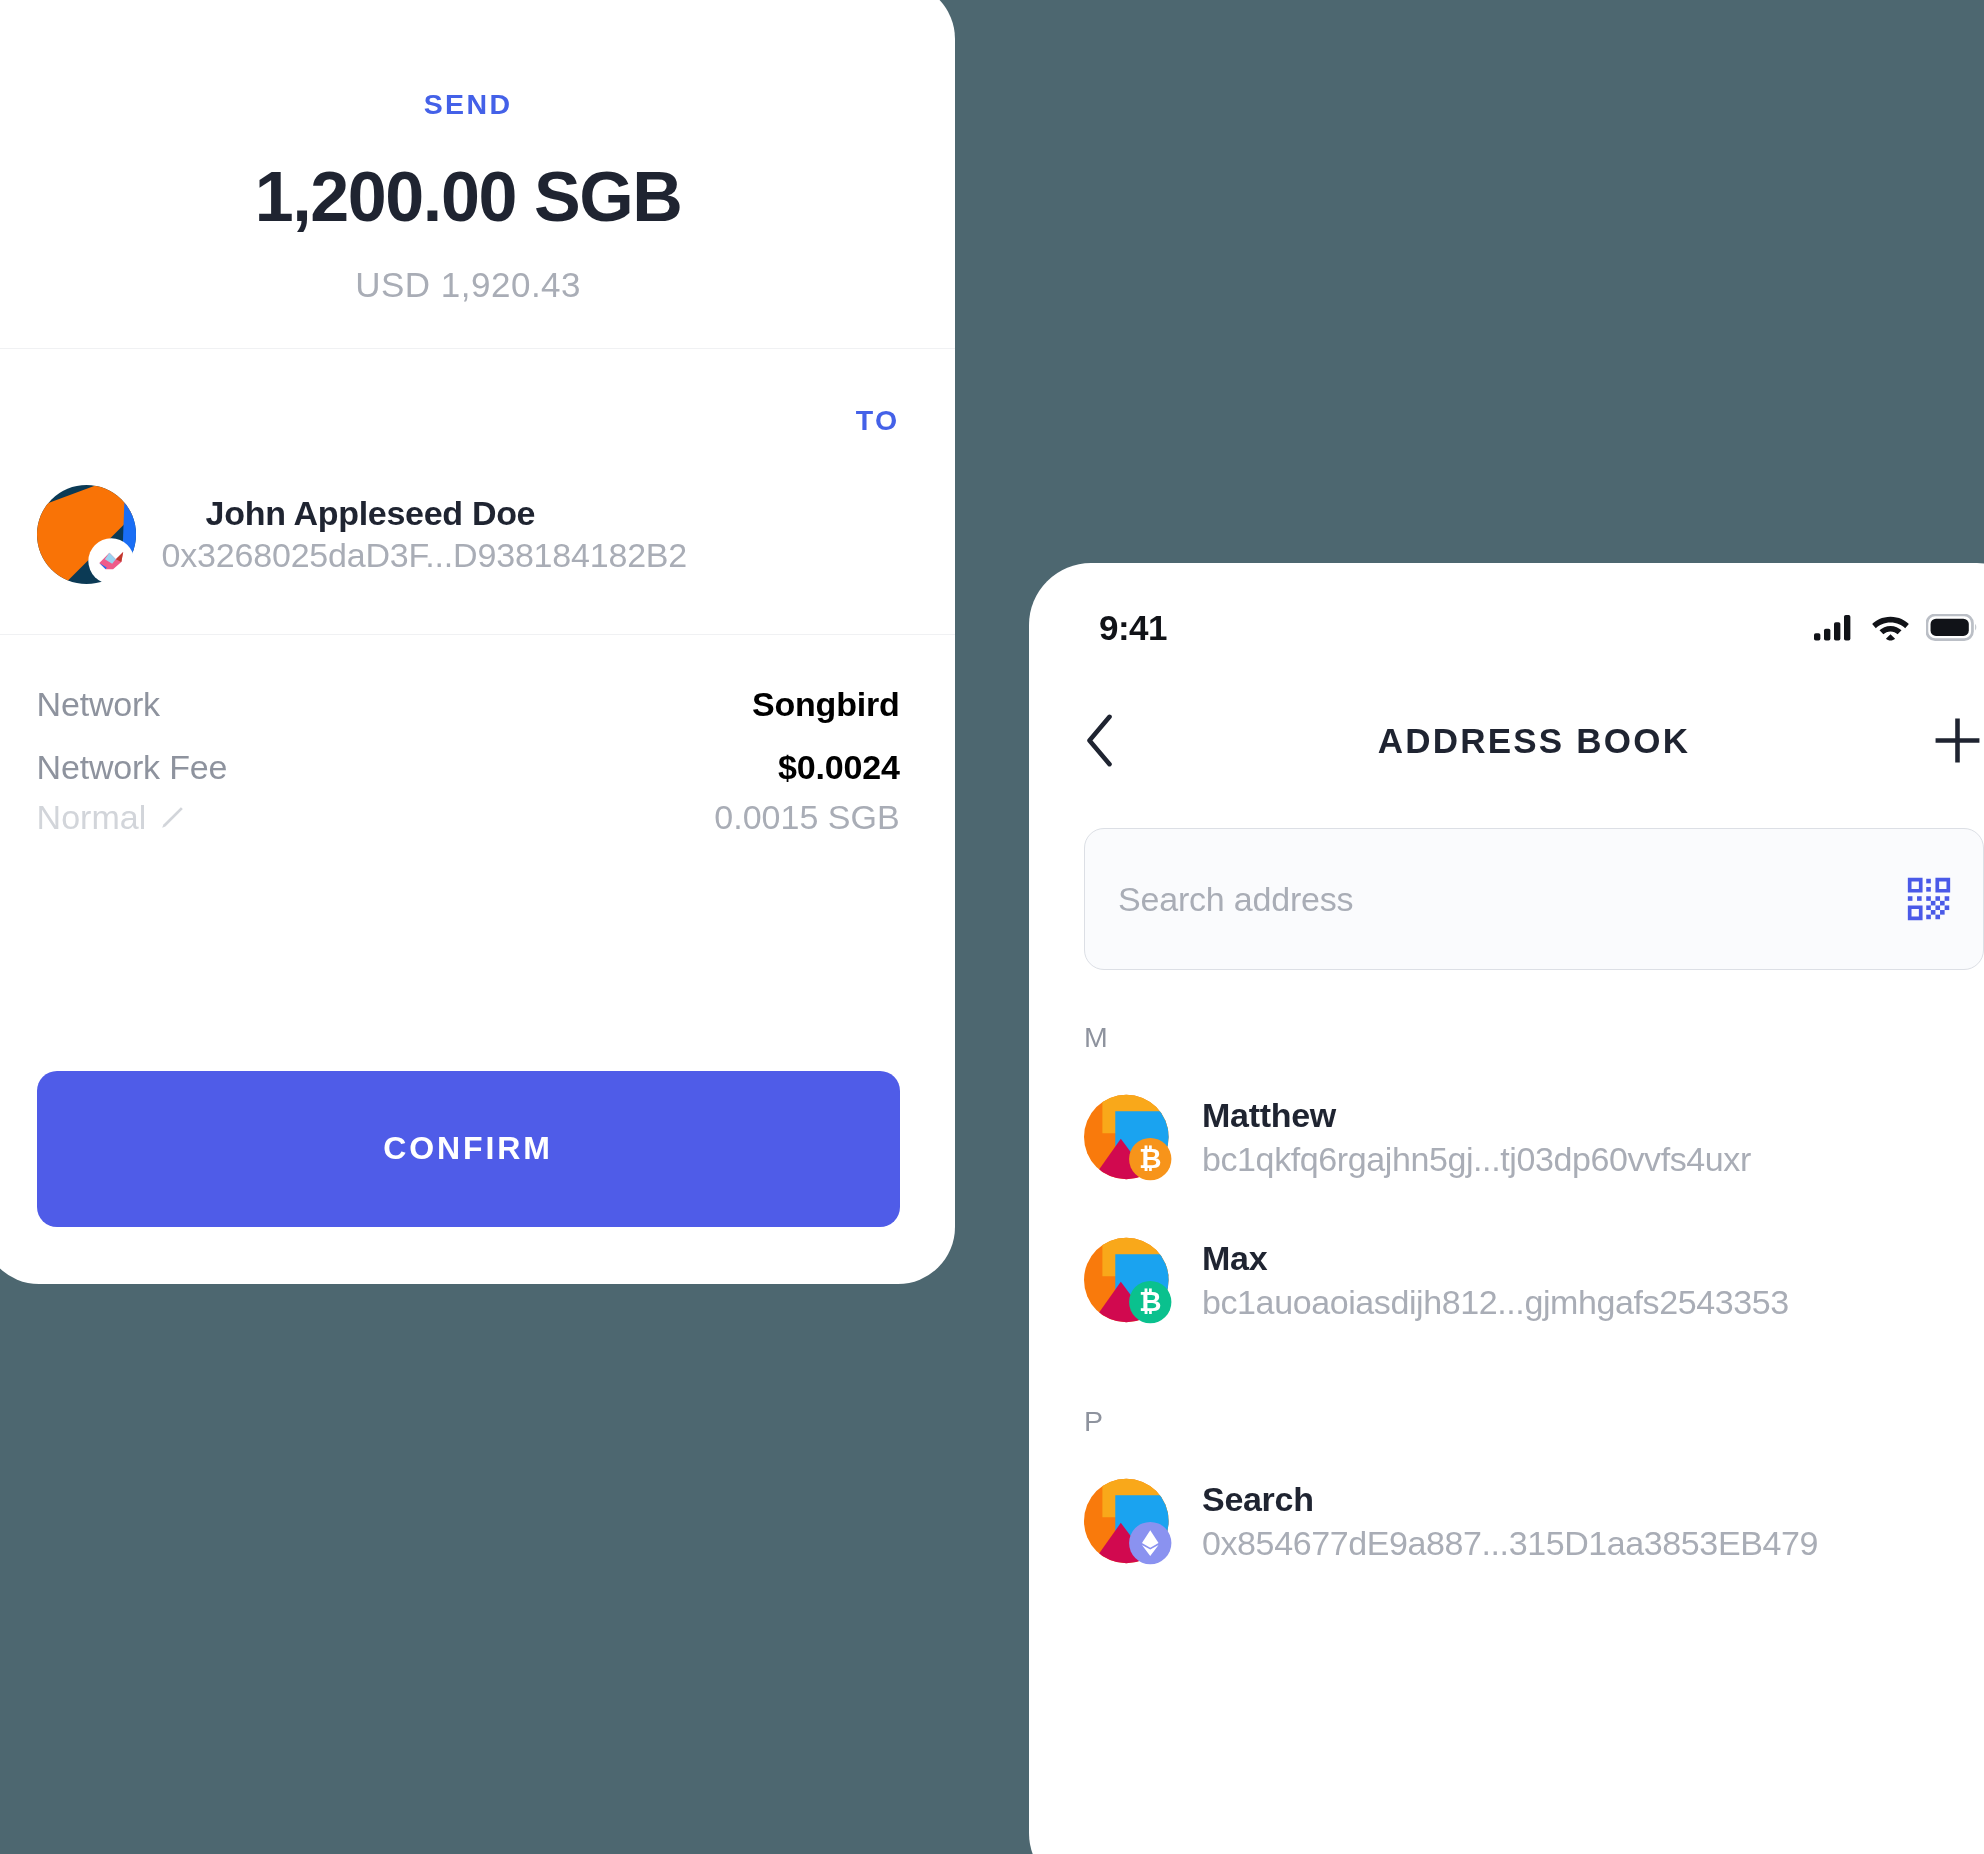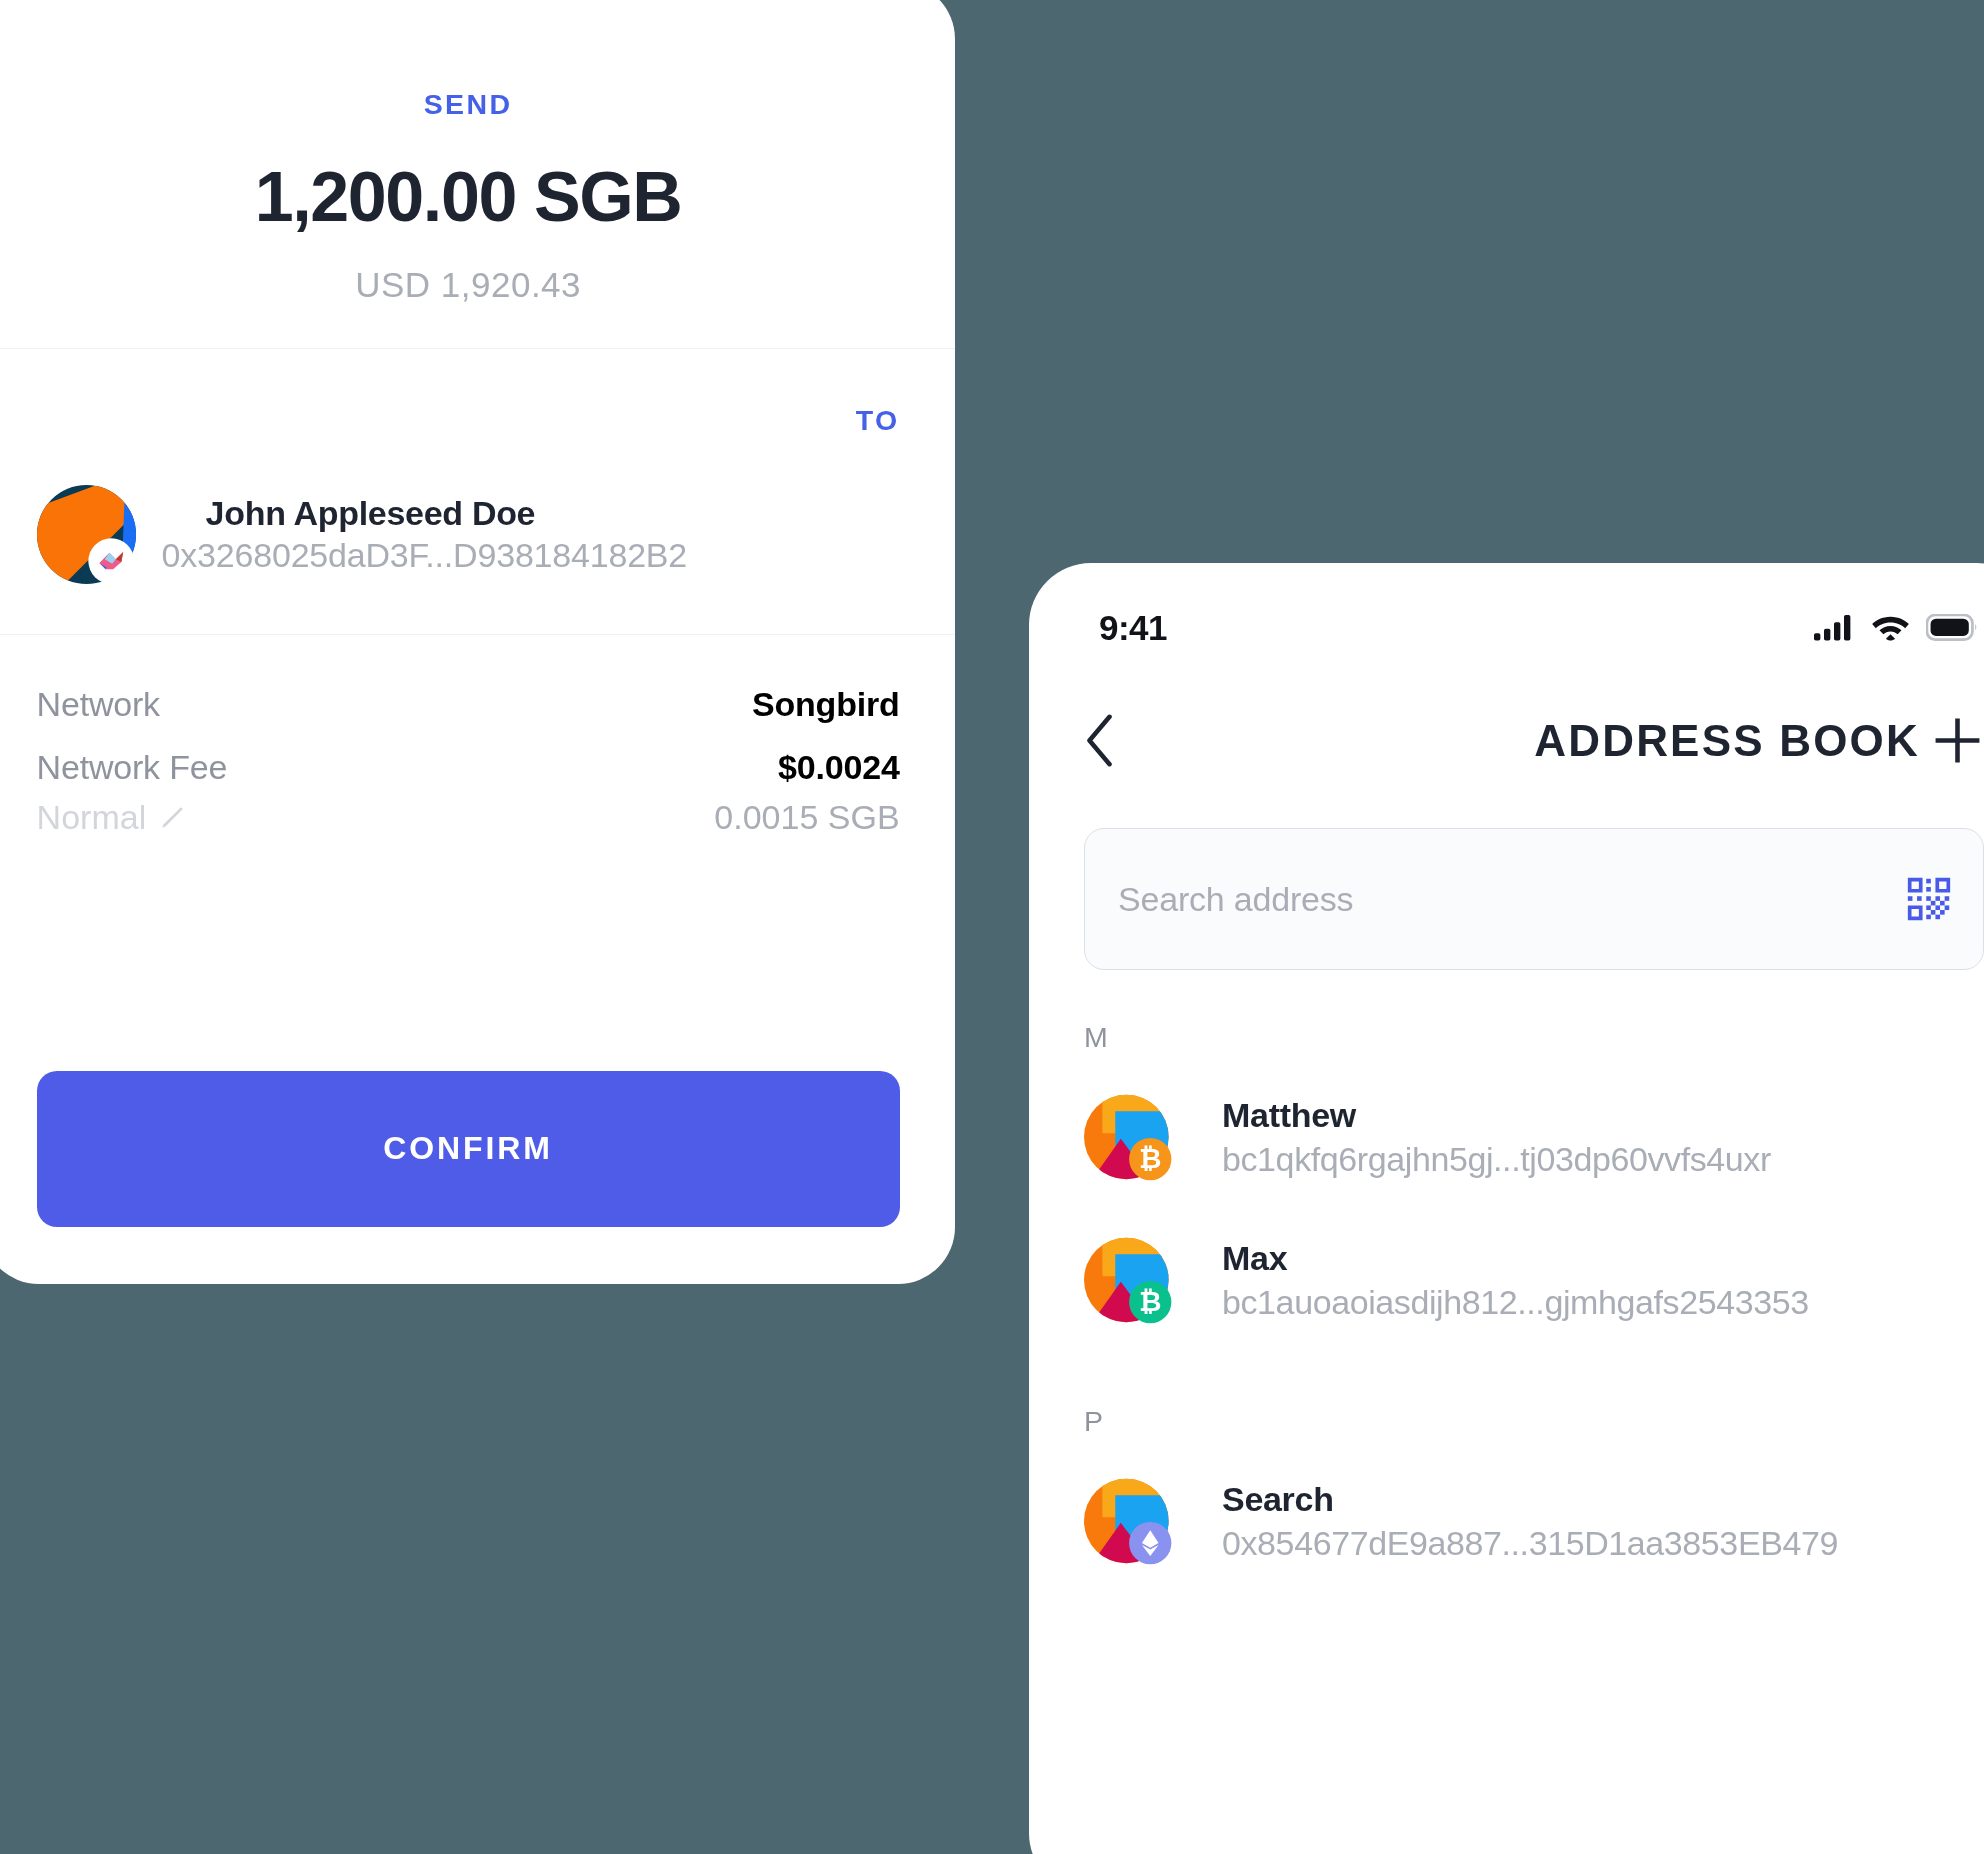--- a/index.html
+++ b/index.html
@@ -183,22 +183,22 @@
 
   .nav-bar {
     display: flex;
     align-items: center;
     padding: 48px 55px 0 55px;
     height: 83px;
   }
   .nav-back { width: 64px; display: flex; align-items: center; cursor: pointer; }
   .nav-title {
     flex: 1;
-    text-align: right;
-    font-size: 44px;
+    text-align: center;
+    font-size: 35px;
     font-weight: bold;
     letter-spacing: 2.2px;
     color: #1f2431;
   }
   .nav-add { width: 64px; display: flex; justify-content: flex-end; cursor: pointer; }
 
   .search-wrap { padding: 46px 55px 0 55px; }
   .search-box {
     height: 142px;
     background: #fafbfd;
@@ -230,21 +230,21 @@
     letter-spacing: 0.3px;
   }
   .group-letter.spaced { margin-top: 79px; }
   .contact-row {
     display: flex;
     align-items: center;
     gap: 26px;
     margin-bottom: 51px;
     cursor: pointer;
   }
-  .contact-text { min-width: 0; margin-left: 20px; }
+  .contact-text { min-width: 0; }
   .contact-name {
     font-size: 34px;
     font-weight: bold;
     color: #1f2431;
     line-height: 1.3;
     letter-spacing: -0.3px;
   }
   .contact-addr {
     font-size: 34px;
     color: #a9adb6;

